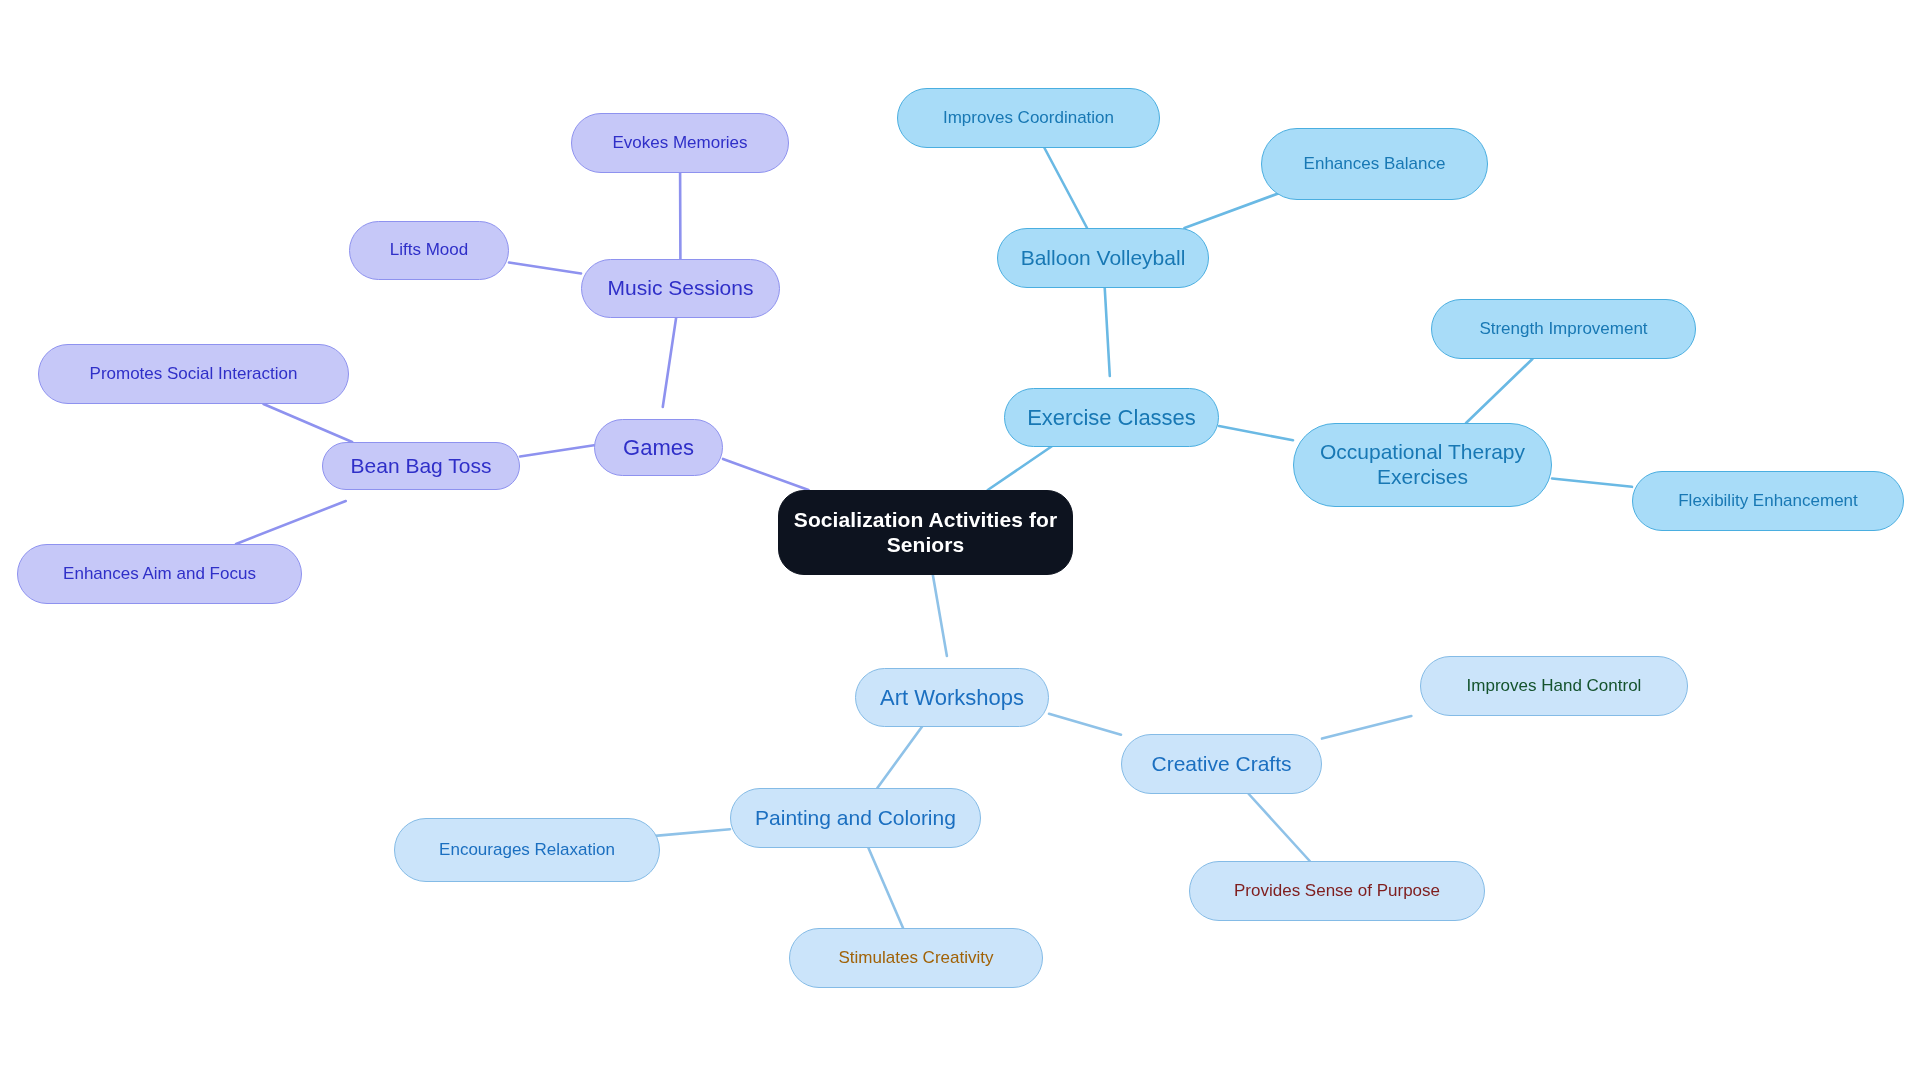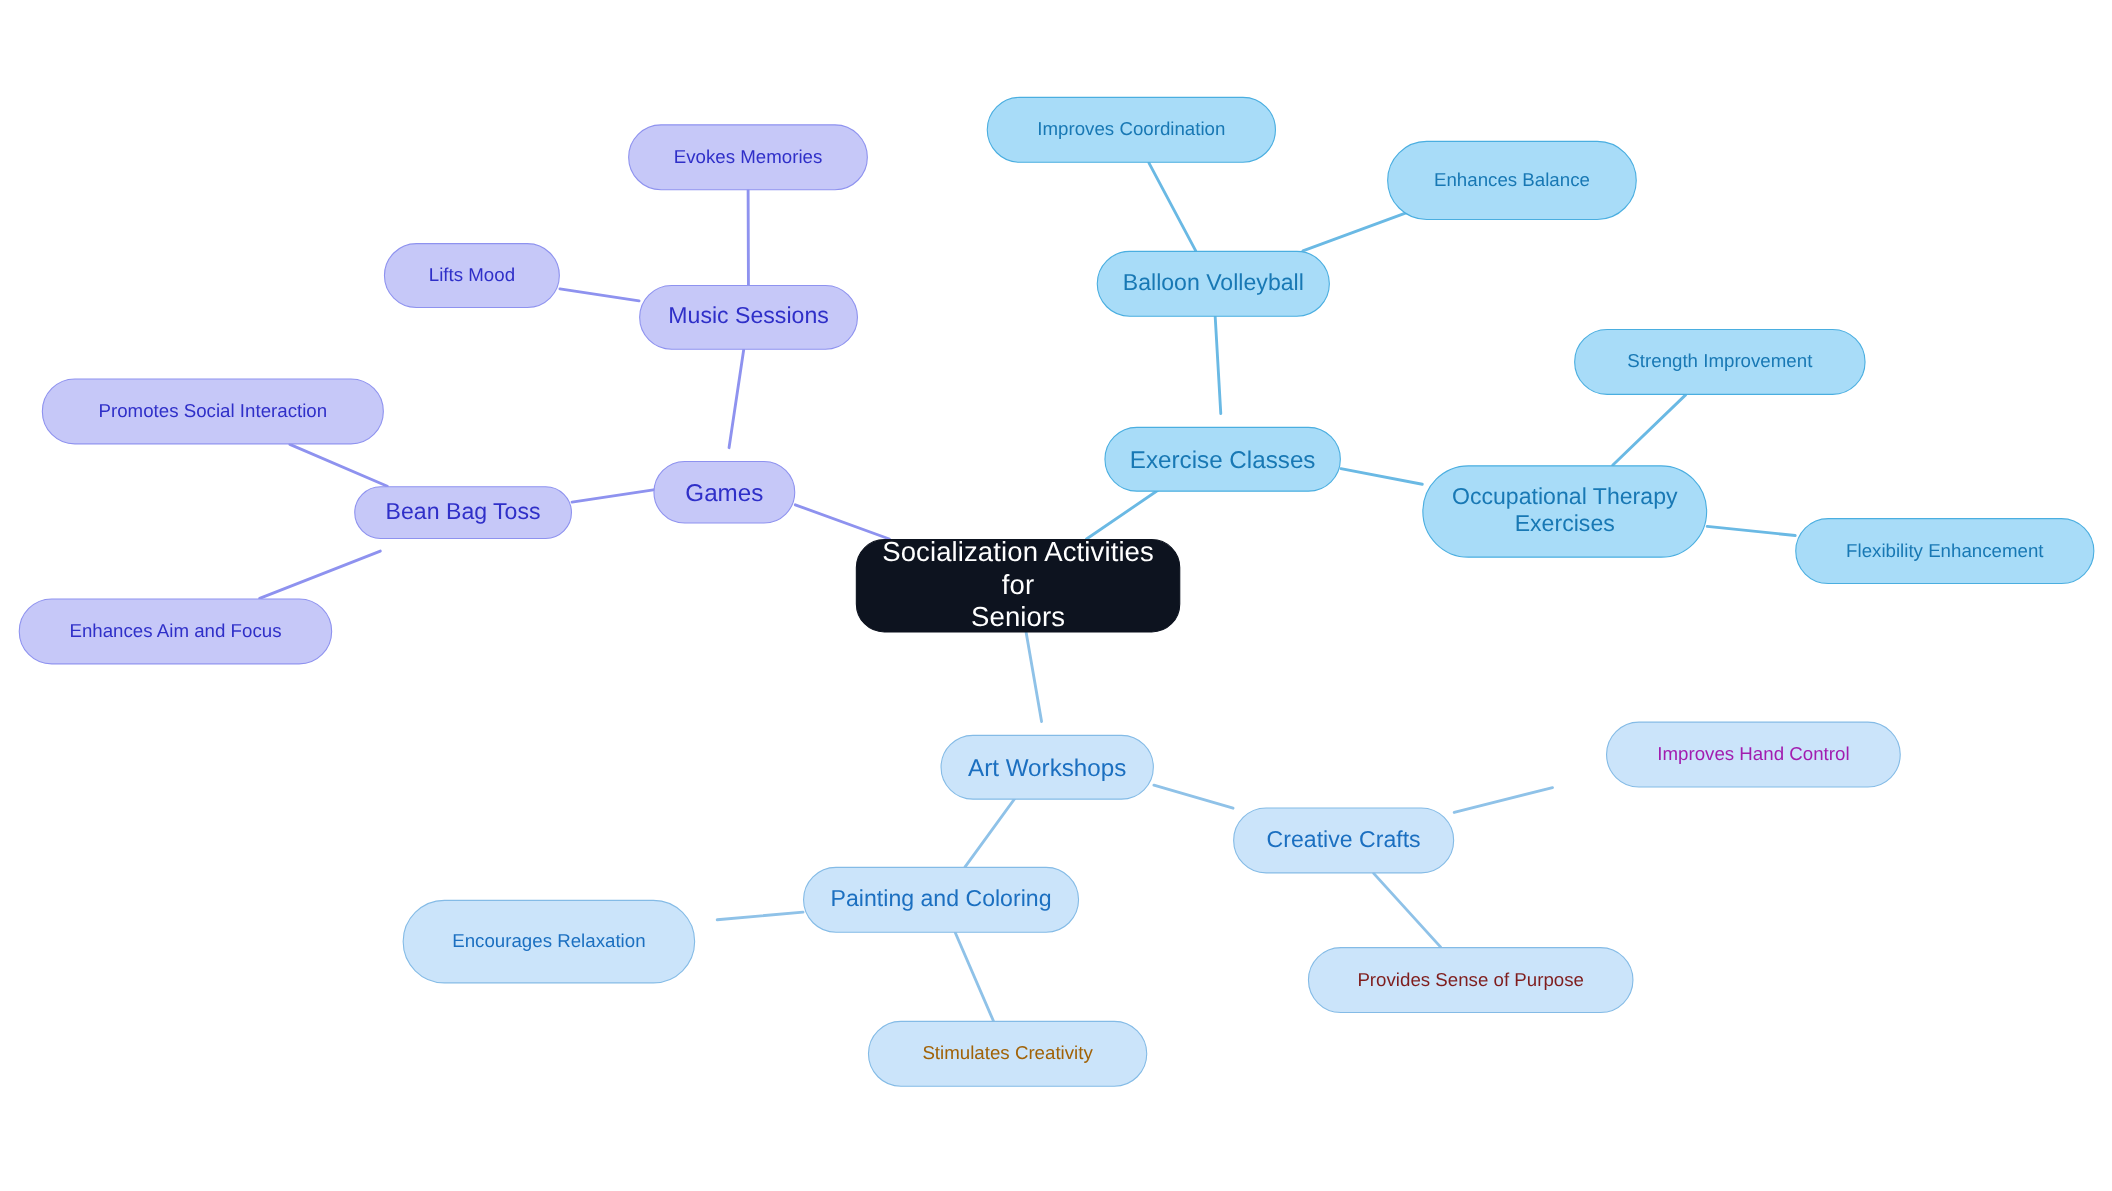--- a/index.html
+++ b/index.html
@@ -33,22 +33,23 @@
     text-align: center;
     border-radius: 999px;
     border-width: 1.6px;
     border-style: solid;
     line-height: 1.18;
     white-space: pre-line;
     padding: 0 10px;
   }
   .node-central {
     border-radius: 26px;
-    font-size: 25px;
+    font-size: 21px;
     letter-spacing: 0.1px;
+    font-weight: bold;
   }
   .node-branch  { font-size: 22px; margin-top: 12px; }
   .node-sub     { font-size: 21px; }
   .node-leaf    { font-size: 17px; }
 </style>
 </head>
 <body>
 
 <div id="mindmap-root">
   <svg id="edge-layer" viewBox="0 0 1920 1083" preserveAspectRatio="none">
@@ -87,19 +88,19 @@
       <div class="node node-branch" style="left: 1004px; top: 376px; width: 215px; height: 59px; background: rgb(168, 220, 248); border-color: rgb(74, 174, 224); color: rgb(24, 120, 180);"><span>Exercise Classes</span></div>
       <div class="node node-sub" style="left: 997px; top: 228px; width: 212px; height: 60px; background: rgb(168, 220, 248); border-color: rgb(74, 174, 224); color: rgb(24, 120, 180);"><span>Balloon Volleyball</span></div>
       <div class="node node-leaf" style="left: 897px; top: 88px; width: 263px; height: 60px; background: rgb(168, 220, 248); border-color: rgb(74, 174, 224); color: rgb(24, 120, 180);"><span>Improves Coordination</span></div>
       <div class="node node-leaf" style="left: 1261px; top: 128px; width: 227px; height: 72px; background: rgb(168, 220, 248); border-color: rgb(74, 174, 224); color: rgb(24, 120, 180);"><span>Enhances Balance</span></div>
       <div class="node node-sub" style="left: 1293px; top: 423px; width: 259px; height: 84px; background: rgb(168, 220, 248); border-color: rgb(74, 174, 224); color: rgb(24, 120, 180);"><span>Occupational Therapy
 Exercises</span></div>
       <div class="node node-leaf" style="left: 1431px; top: 299px; width: 265px; height: 60px; background: rgb(168, 220, 248); border-color: rgb(74, 174, 224); color: rgb(24, 120, 180);"><span>Strength Improvement</span></div>
       <div class="node node-leaf" style="left: 1632px; top: 471px; width: 272px; height: 60px; background: rgb(168, 220, 248); border-color: rgb(74, 174, 224); color: rgb(24, 120, 180);"><span>Flexibility Enhancement</span></div>
       <div class="node node-branch" style="left: 855px; top: 656px; width: 194px; height: 59px; background: rgb(203, 228, 250); border-color: rgb(132, 187, 230); color: rgb(27, 111, 192);"><span>Art Workshops</span></div>
       <div class="node node-sub" style="left: 730px; top: 788px; width: 251px; height: 60px; background: rgb(203, 228, 250); border-color: rgb(132, 187, 230); color: rgb(27, 111, 192);"><span>Painting and Coloring</span></div>
-      <div class="node node-leaf" style="left: 366px; top: 818px; width: 266px; height: 76px; background: rgb(203, 228, 250); border-color: rgb(132, 187, 230); color: rgb(27, 111, 192);"><span>Encourages Relaxation</span></div>
+      <div class="node node-leaf" style="left: 394px; top: 818px; width: 266px; height: 64px; background: rgb(203, 228, 250); border-color: rgb(132, 187, 230); color: rgb(27, 111, 192);"><span>Encourages Relaxation</span></div>
       <div class="node node-leaf" style="left: 789px; top: 928px; width: 254px; height: 60px; background: rgb(203, 228, 250); border-color: rgb(132, 187, 230); color: #a16207;"><span>Stimulates Creativity</span></div>
       <div class="node node-sub" style="left: 1121px; top: 734px; width: 201px; height: 60px; background: rgb(203, 228, 250); border-color: rgb(132, 187, 230); color: rgb(27, 111, 192);"><span>Creative Crafts</span></div>
-      <div class="node node-leaf" style="left: 1460px; top: 656px; width: 268px; height: 60px; background: rgb(203, 228, 250); border-color: rgb(132, 187, 230); color: #a21caf;"><span>Improves Hand Control</span></div>
+      <div class="node node-leaf" style="left: 1420px; top: 656px; width: 268px; height: 60px; background: rgb(203, 228, 250); border-color: rgb(132, 187, 230); color: #14532d;"><span>Improves Hand Control</span></div>
       <div class="node node-leaf" style="left: 1189px; top: 861px; width: 296px; height: 60px; background: rgb(203, 228, 250); border-color: rgb(132, 187, 230); color: #7f1d1d;"><span>Provides Sense of Purpose</span></div>
     </div>
 </div>
 
 </body></html>

